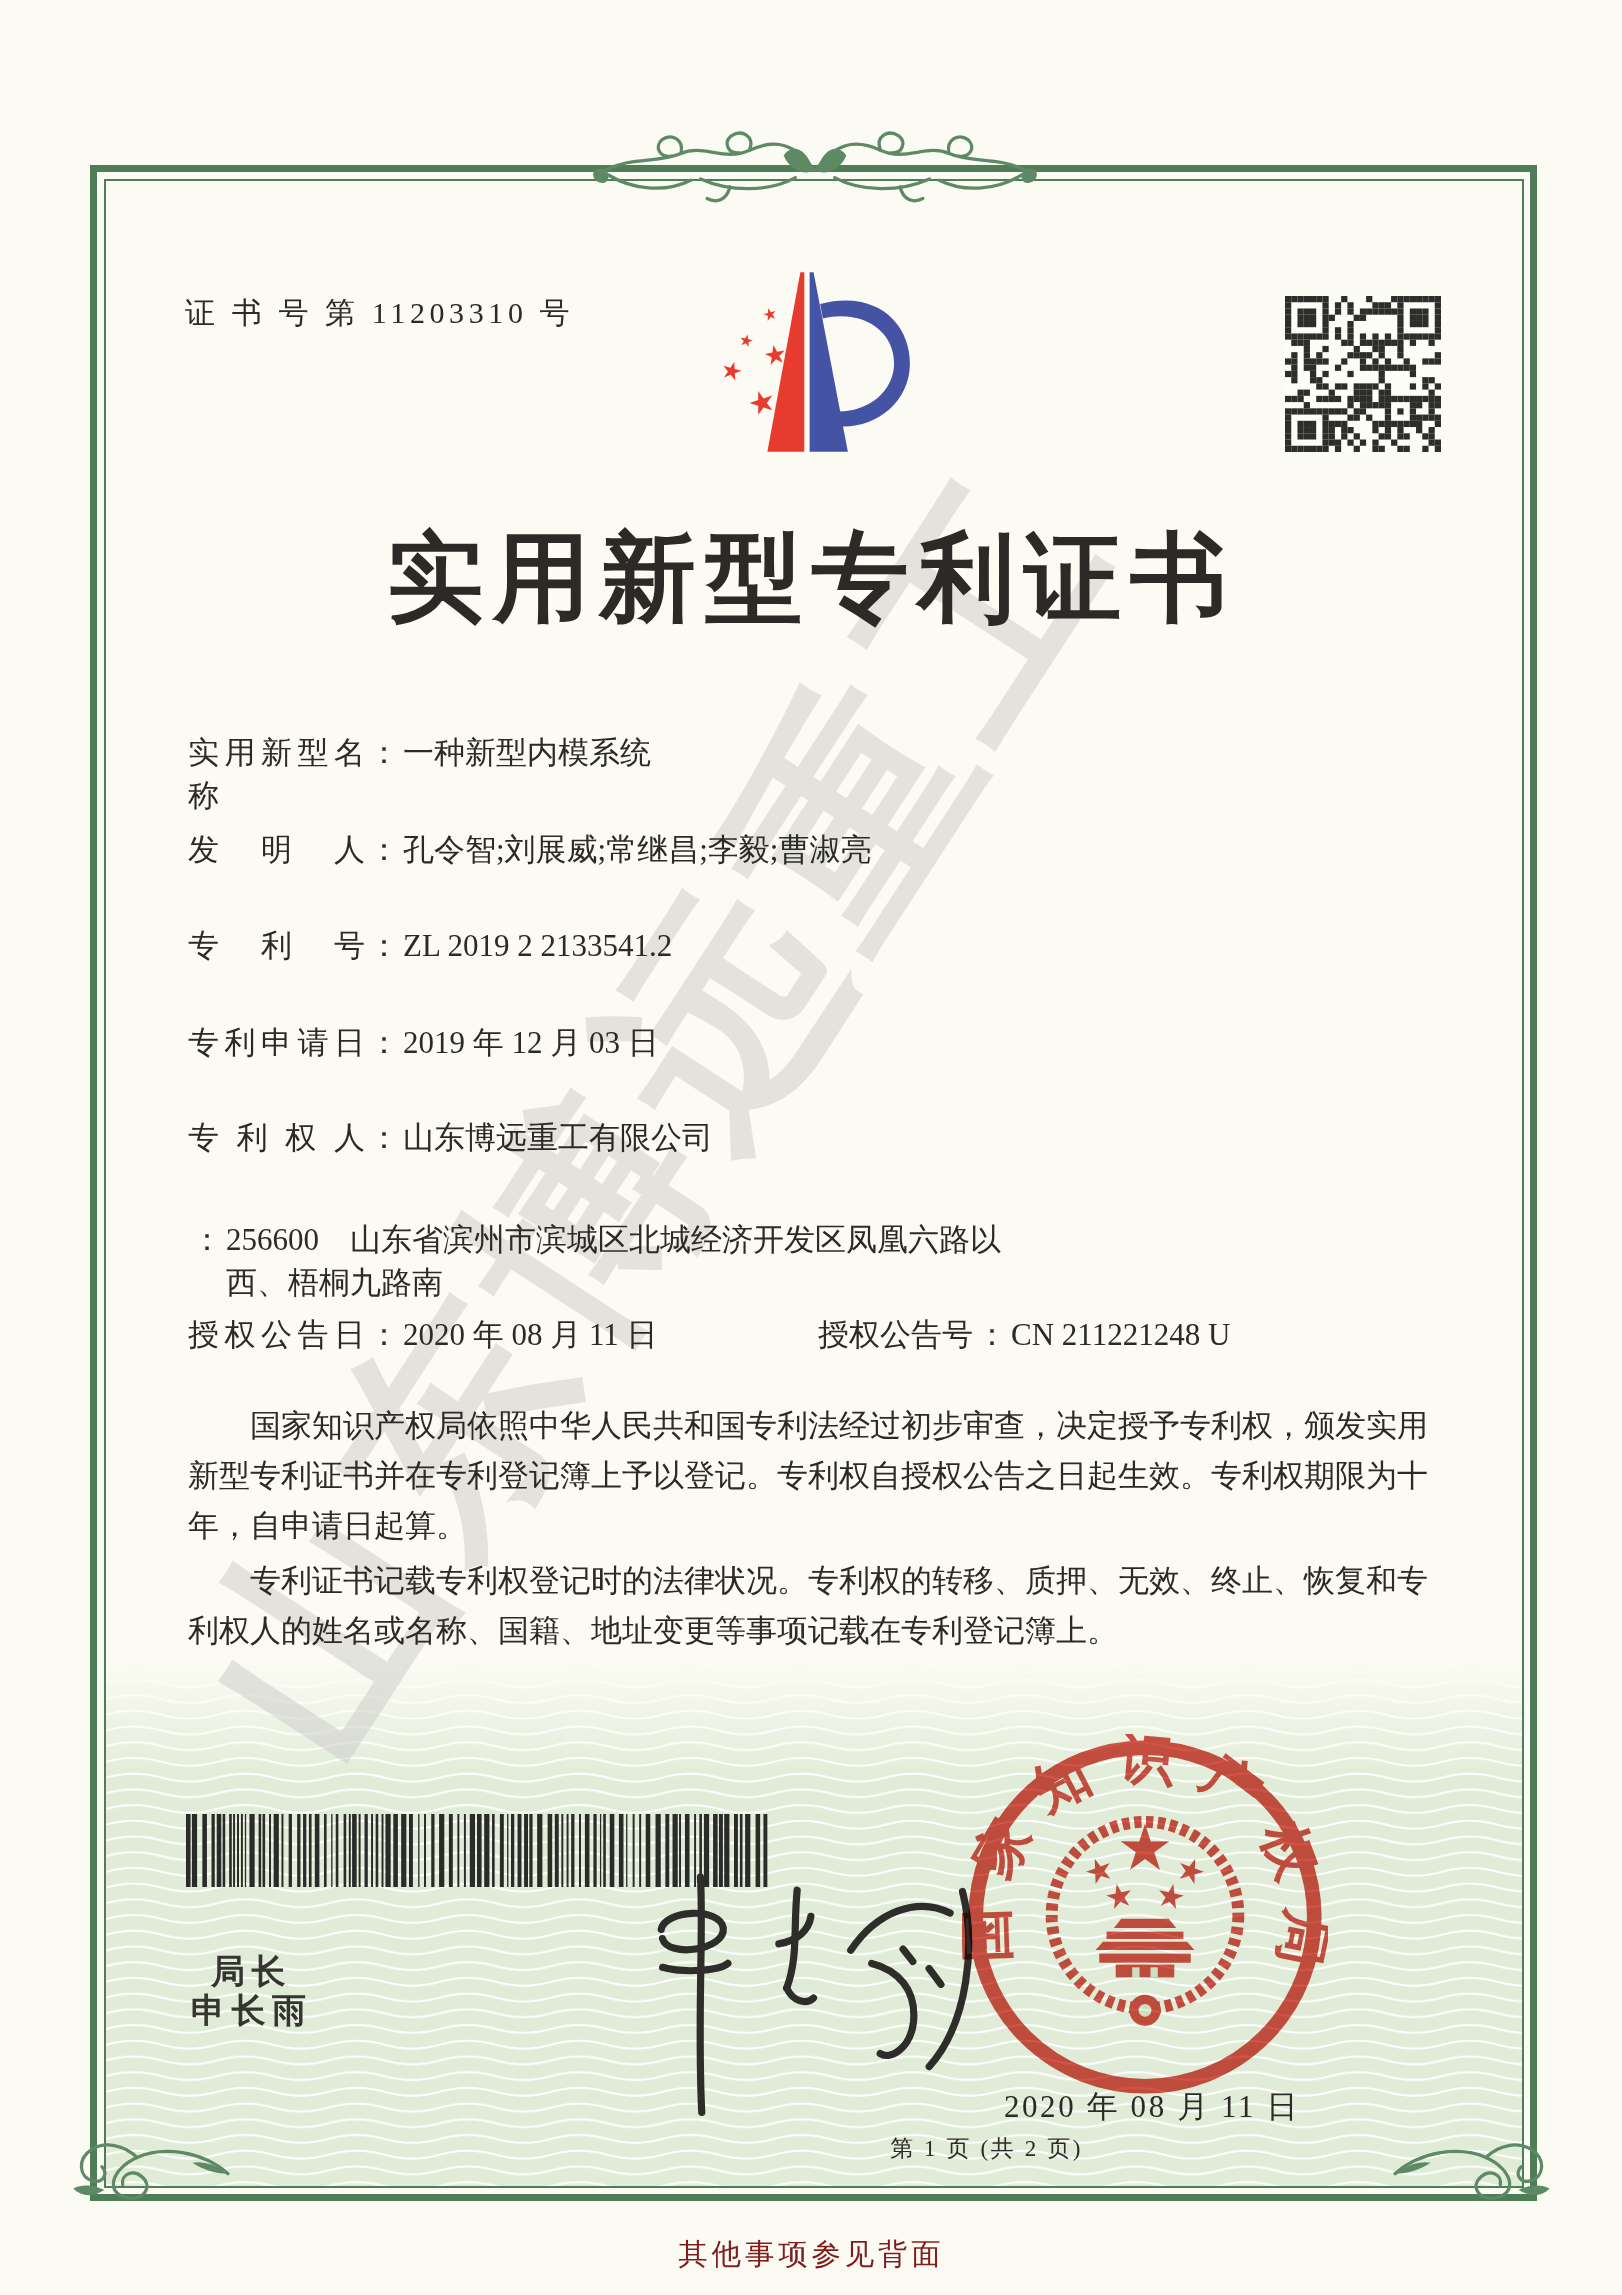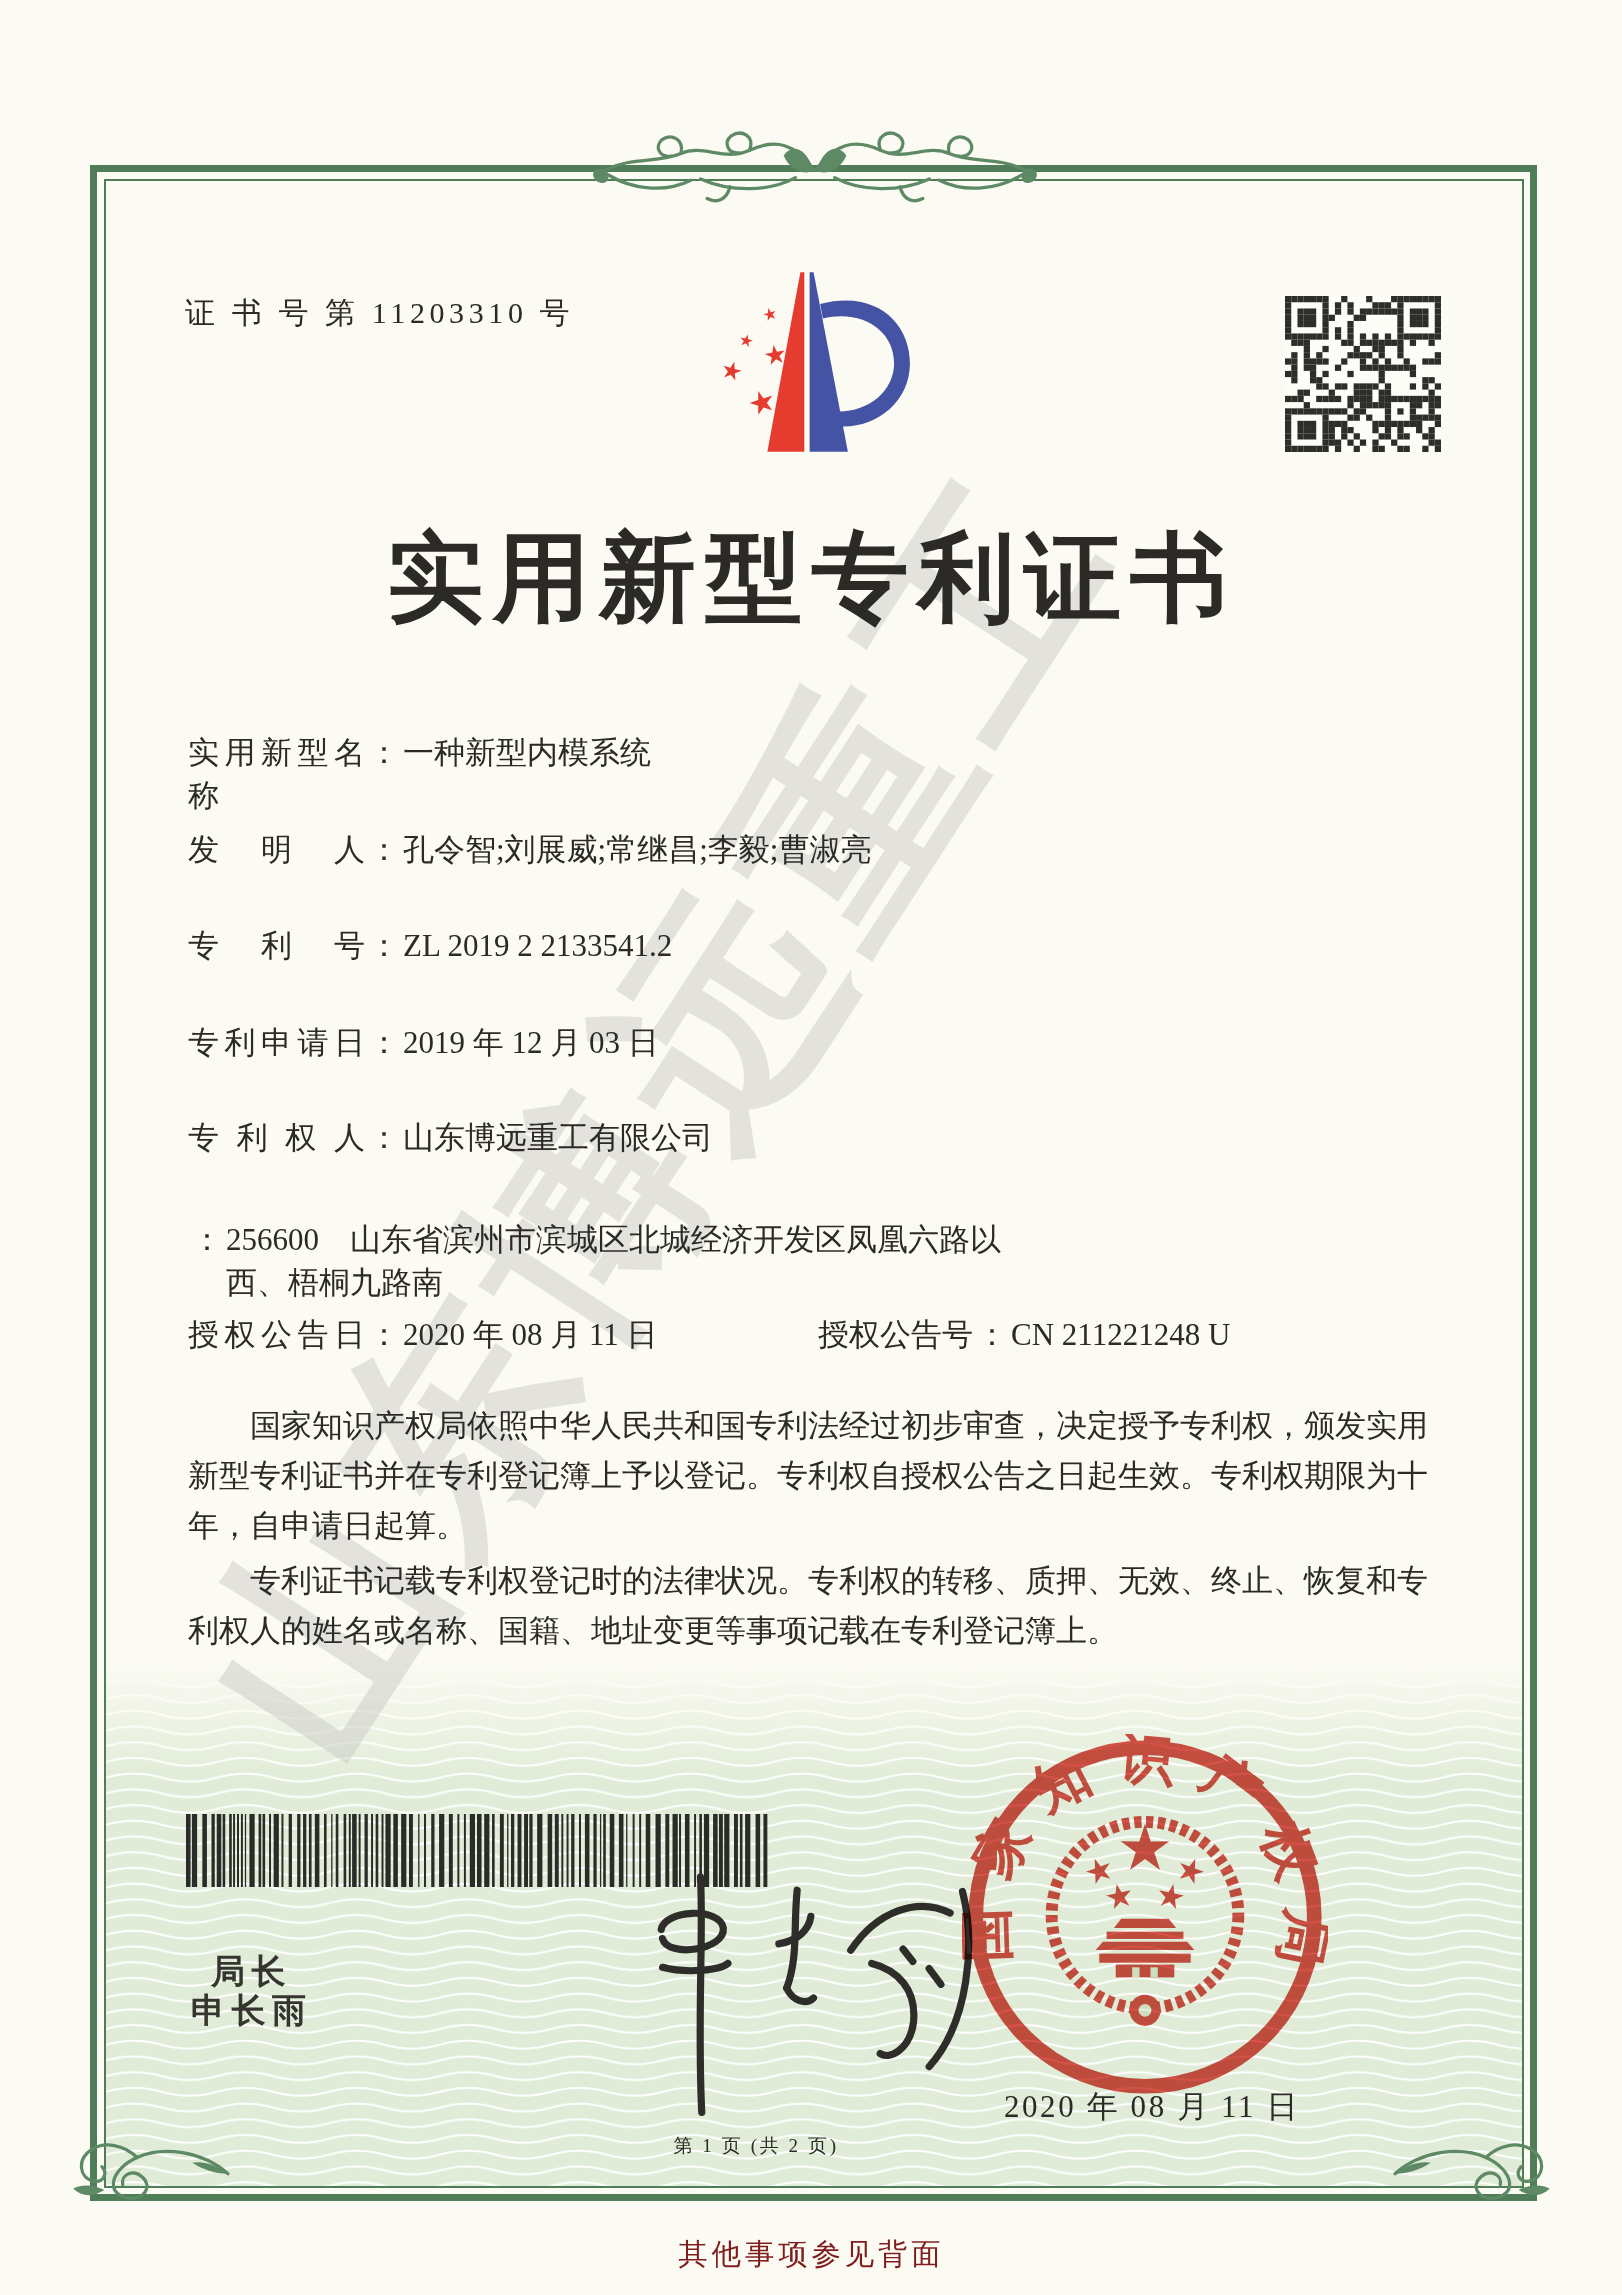--- a/index.html
+++ b/index.html
@@ -62,22 +62,22 @@
     font-family:"Liberation Sans","DejaVu Sans",sans-serif;font-weight:600;
     font-size:34px;letter-spacing:6.5px;color:#35342f;}
   .director.role{top:1949px;margin-left:20px;}
   .director.name{top:1988px;}
   .signature{position:absolute;left:622px;top:1851px;width:366px;height:281px;z-index:3;}
   .signature path{stroke:#2e2d2a;stroke-width:11;fill:none;stroke-linecap:round;stroke-linejoin:round;}
   .seal{position:absolute;left:962px;top:1734px;width:366px;height:366px;z-index:3;
     mix-blend-mode:multiply;opacity:.93;}
   .seal-date{position:absolute;left:936px;top:2086px;width:432px;text-align:center;
     font-size:31px;letter-spacing:2.6px;z-index:4;}
-  .footer-page{position:absolute;left:429px;top:2133px;width:654px;text-align:center;
-    font-size:19px;letter-spacing:2.6px;z-index:3;}
+  .footer-page{position:absolute;left:429px;top:2133px;width:654px;text-align:right;
+    font-size:23px;letter-spacing:2.6px;z-index:3;}
   .back-note{position:absolute;left:0;top:2235px;width:1623px;text-align:center;
     font-size:29.4px;letter-spacing:3.9px;z-index:2;color:#7f1d1d;}
 </style>
 </head>
 <body>
 
 <div class="page">
 
   <div class="watermark">山东博远重工</div>
 

